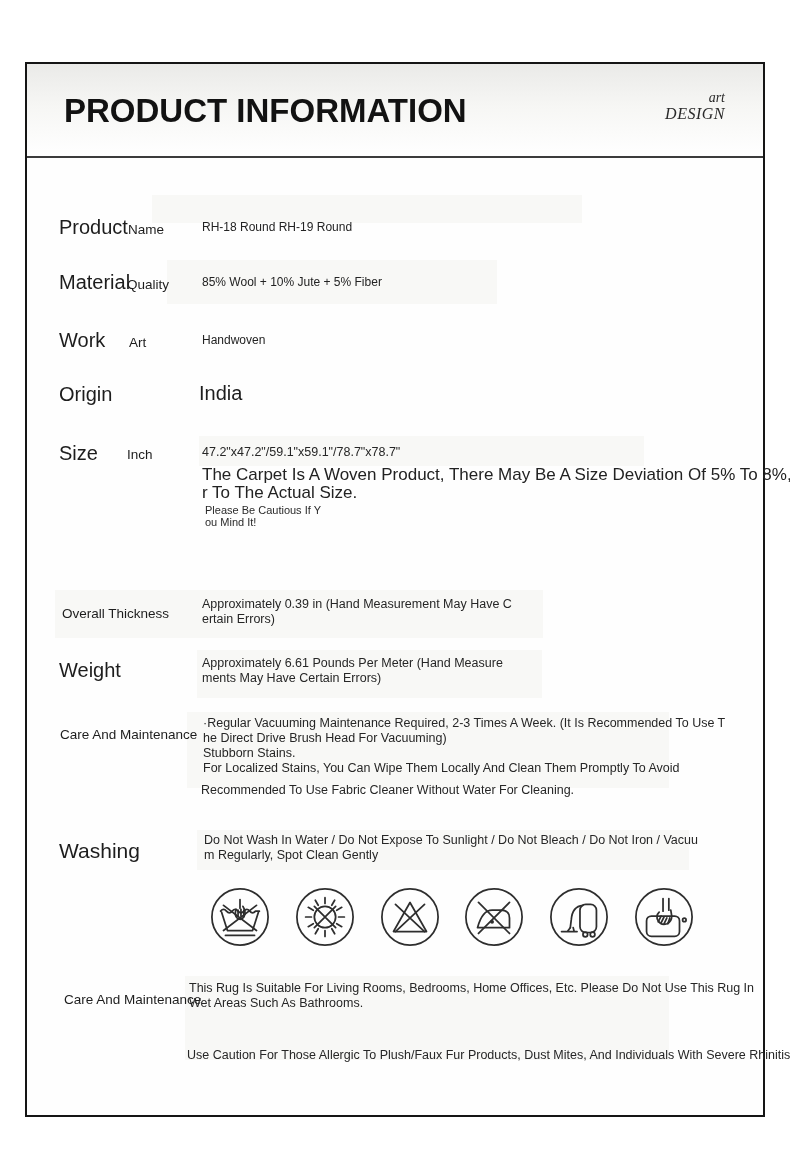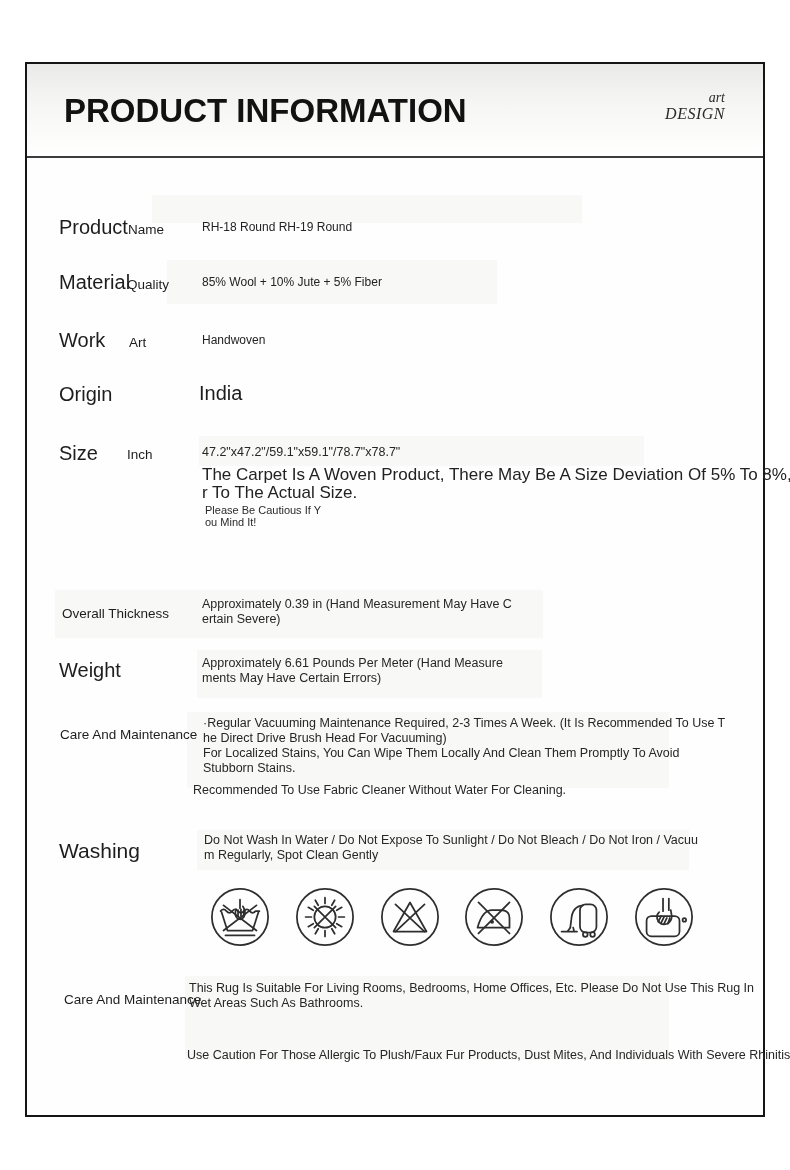--- a/index.html
+++ b/index.html
@@ -75,37 +75,37 @@
     <div class="line">r To The Actual Size.</div>
   </div>
   <div class="abs val-xs" style="left:178px;top:441px">
     <div class="line">Please Be Cautious If Y</div>
     <div class="line">ou Mind It!</div>
   </div>
 
   <div class="abs lbl-sm" style="left:35px;top:542px">Overall Thickness</div>
   <div class="abs val-sm" style="left:175px;top:533px">
     <div class="line">Approximately 0.39 in (Hand Measurement May Have C</div>
-    <div class="line">ertain Severe)</div>
+    <div class="line">ertain Errors)</div>
   </div>
 
   <div class="abs lbl-lg" style="left:32px;top:595px">Weight</div>
   <div class="abs val-sm" style="left:175px;top:592px">
     <div class="line">Approximately 6.61 Pounds Per Meter (Hand Measure</div>
     <div class="line">ments May Have Certain Errors)</div>
   </div>
 
   <div class="abs lbl-sm" style="left:33px;top:663px">Care And Maintenance</div>
   <div class="abs val-sm" style="left:176px;top:652px">
     <div class="line">·Regular Vacuuming Maintenance Required, 2-3 Times A Week. (It Is Recommended To Use T</div>
     <div class="line">he Direct Drive Brush Head For Vacuuming)</div>
+    <div class="line"> Stubborn Stains.</div>
     <div class="line">For Localized Stains, You Can Wipe Them Locally And Clean Them Promptly To Avoid</div>
-    <div class="line"> Stubborn Stains.</div>
   </div>
-  <div class="abs val-sm" style="left:166px;top:719px">Recommended To Use Fabric Cleaner Without Water For Cleaning.</div>
+  <div class="abs val-sm" style="left:174px;top:719px">Recommended To Use Fabric Cleaner Without Water For Cleaning.</div>
 
   <div class="abs lbl-lg" style="left:32px;top:775px;font-size:21px">Washing</div>
   <div class="abs val-sm" style="left:177px;top:769px">
     <div class="line">Do Not Wash In Water / Do Not Expose To Sunlight / Do Not Bleach / Do Not Iron / Vacuu</div>
     <div class="line">m Regularly, Spot Clean Gently</div>
   </div>
 
   <div class="icons-row">
     <span class="care-icon" style="left:182px">
       <svg width="62" height="62" viewBox="0 0 64 64" fill="none" stroke="#2e2e2e" stroke-width="1.8" stroke-linecap="round" stroke-linejoin="round">

